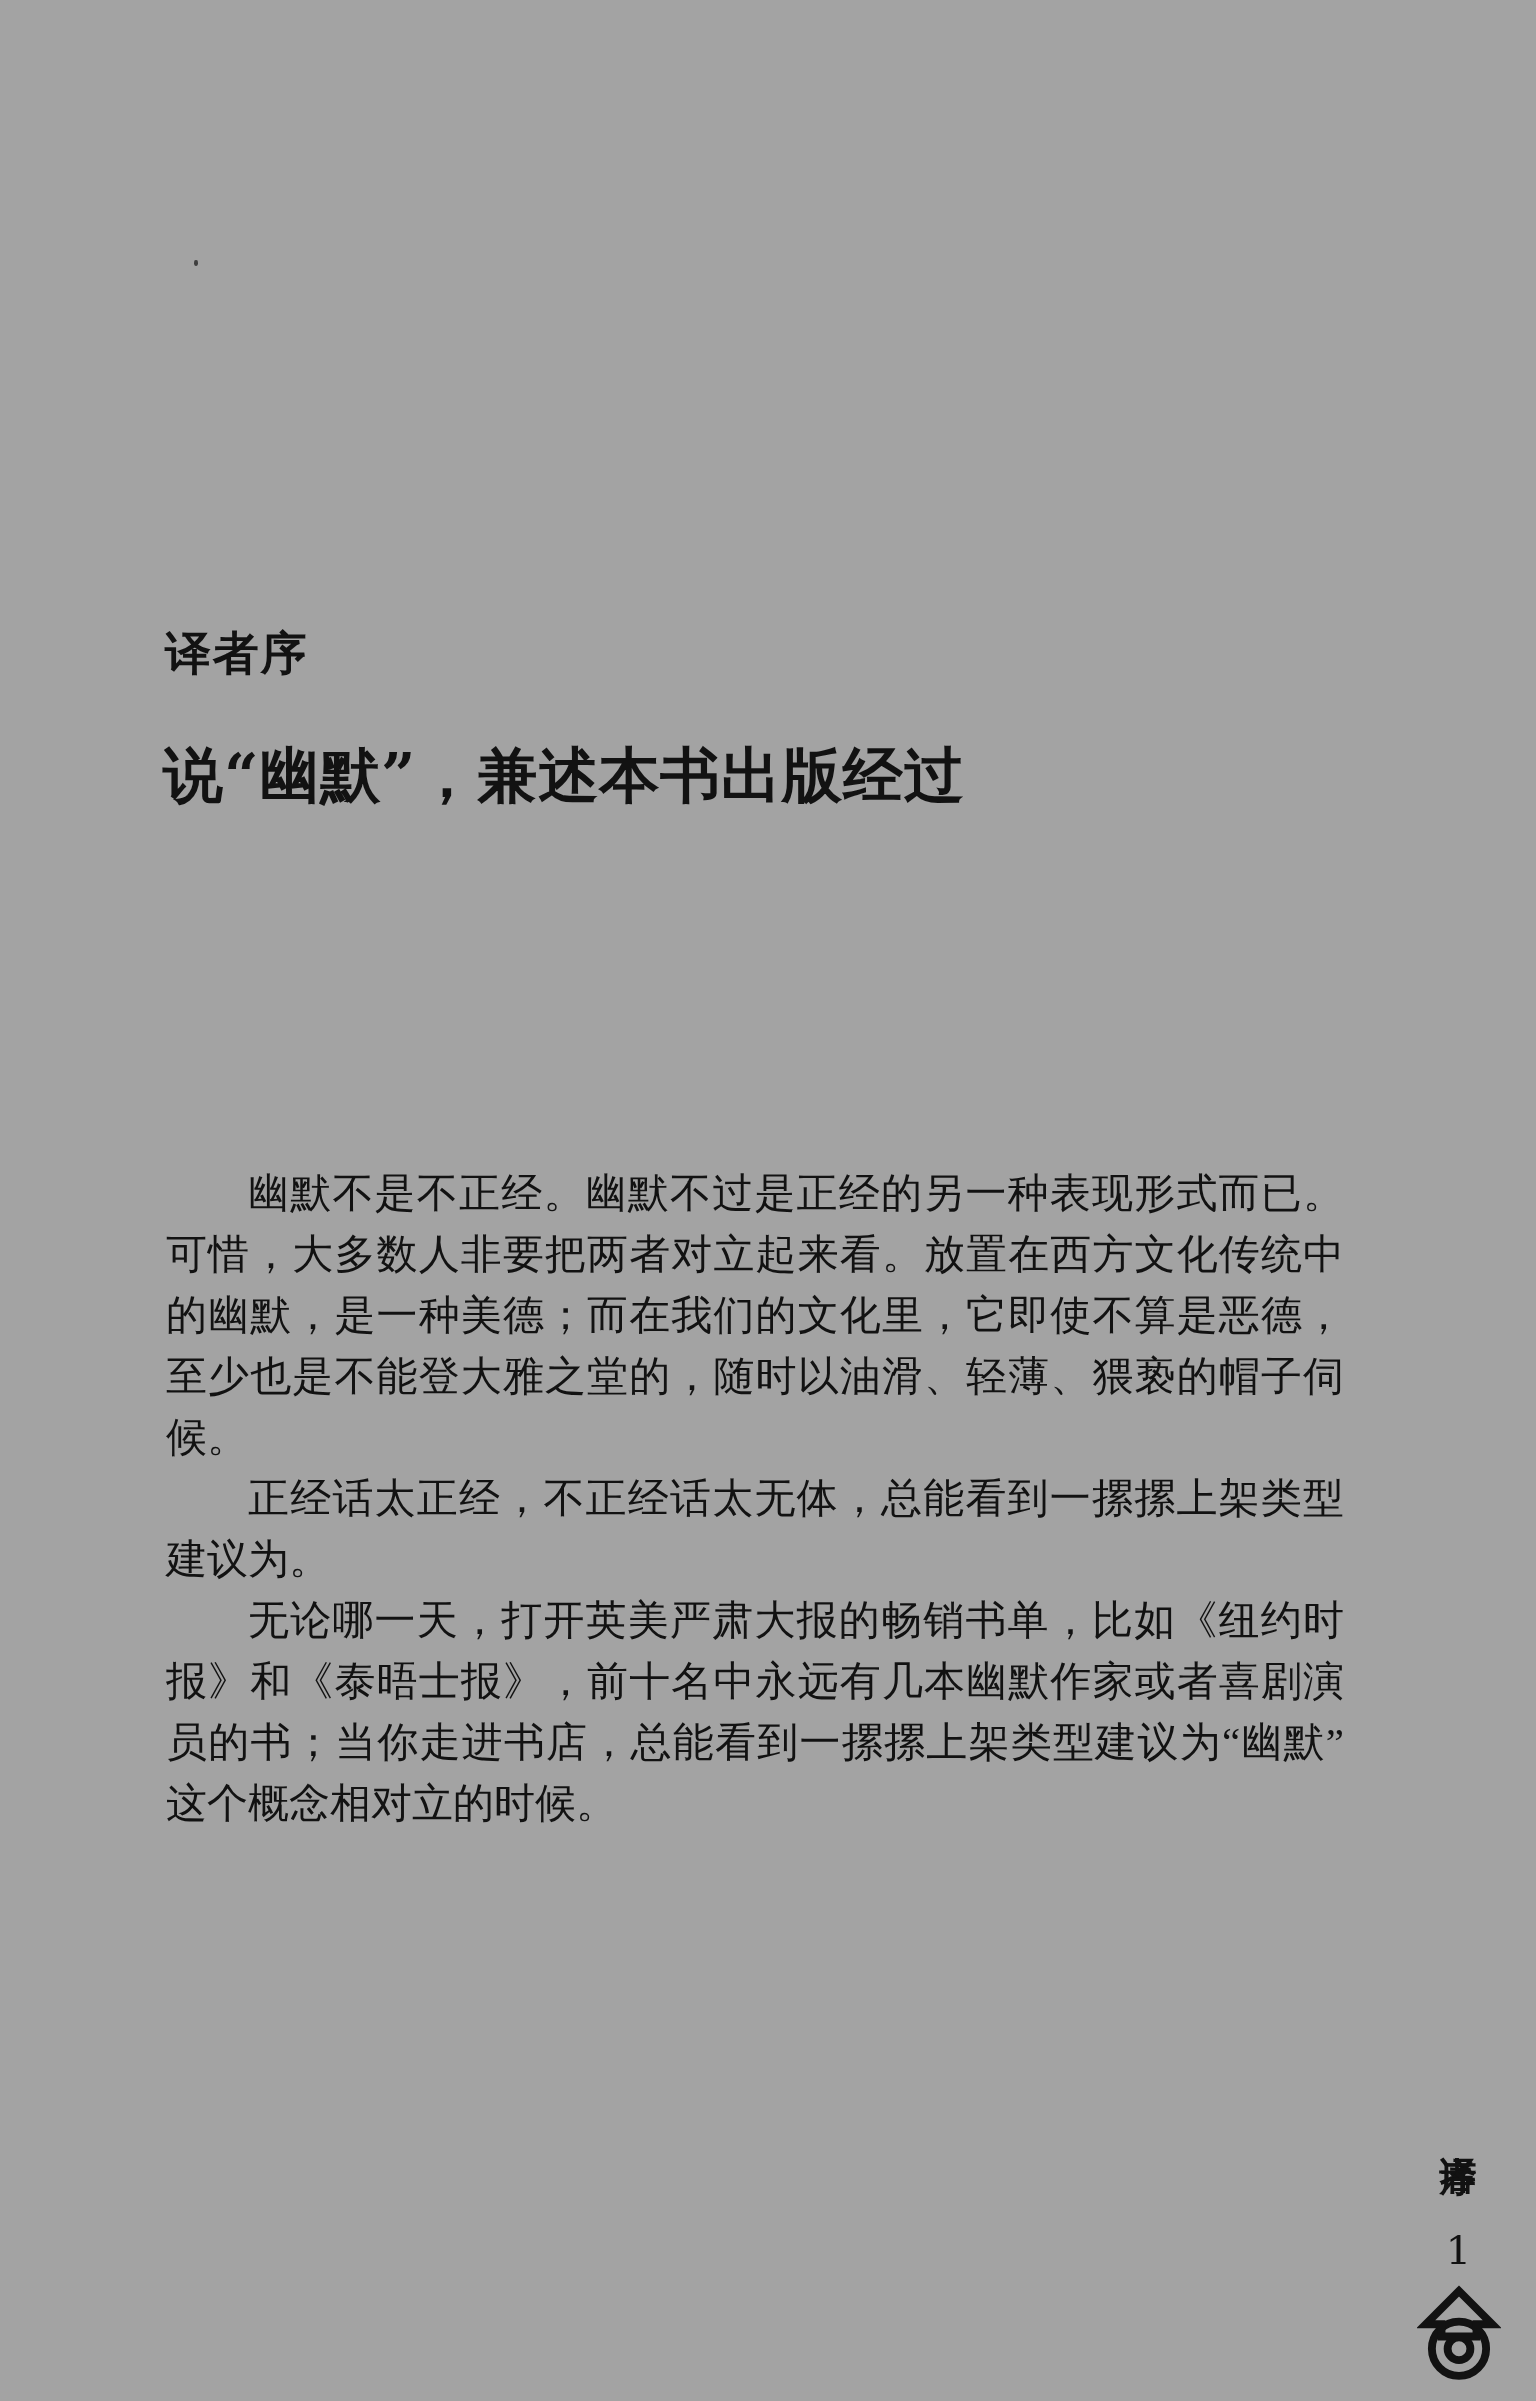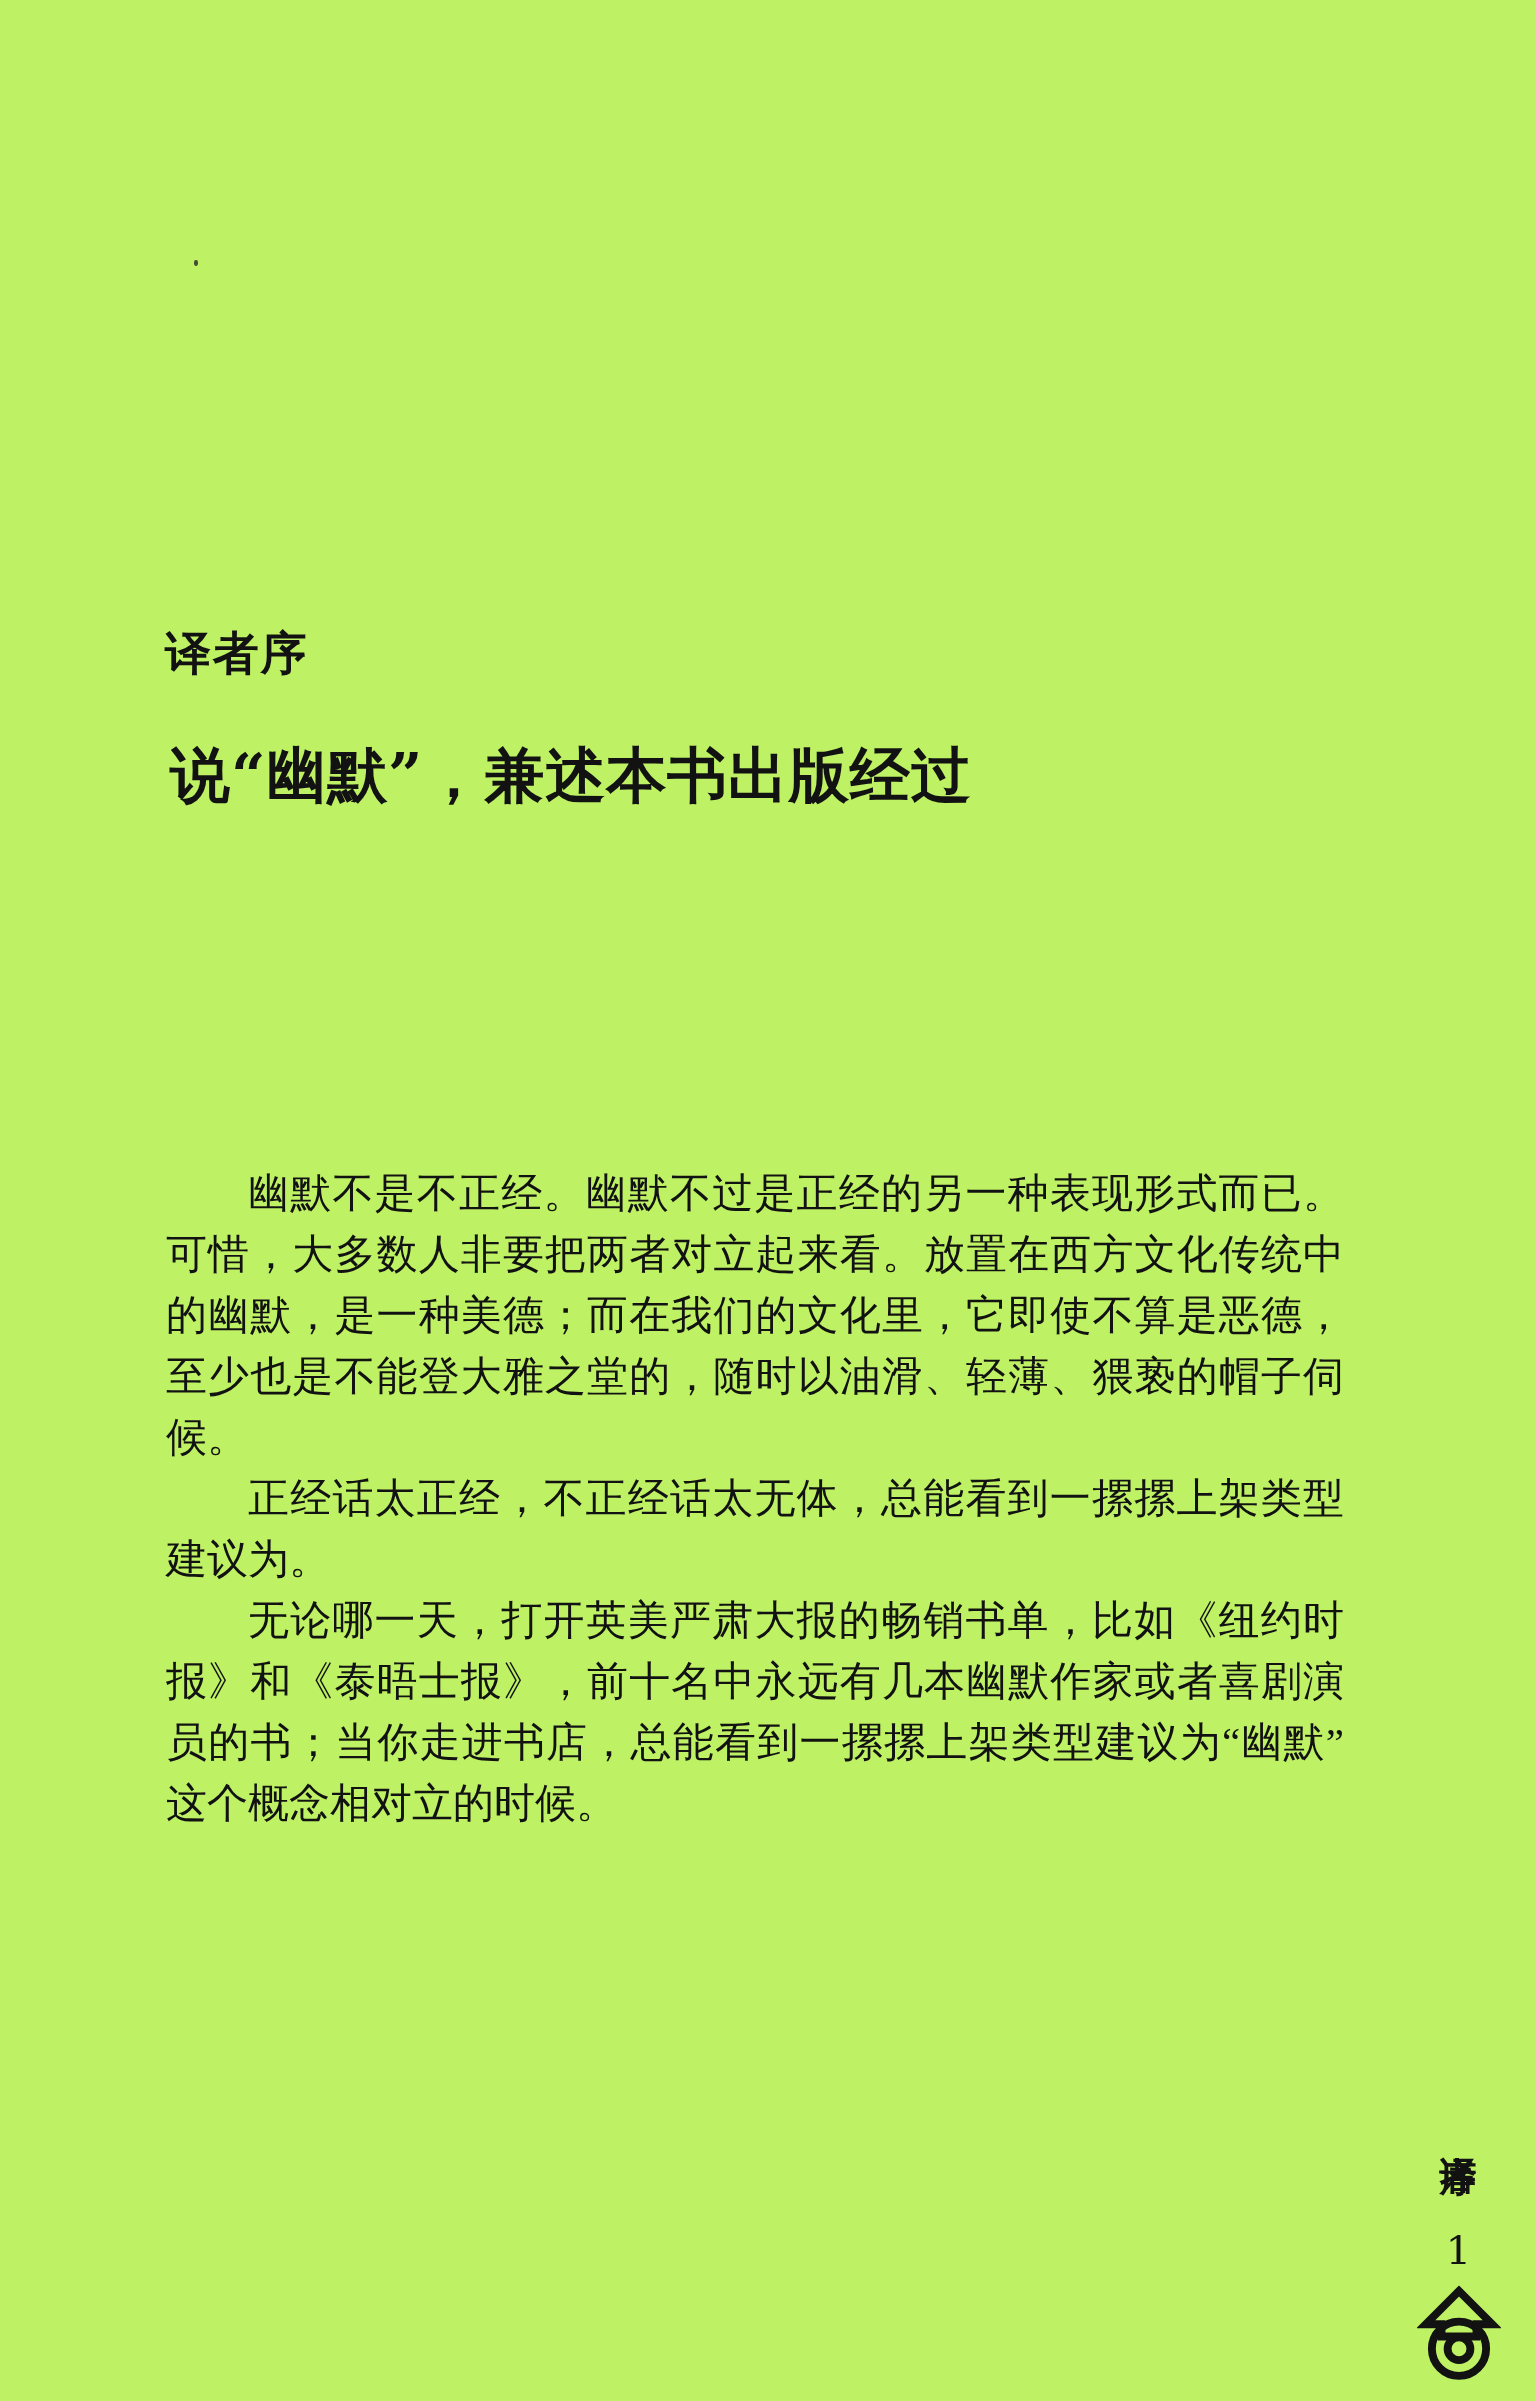--- a/index.html
+++ b/index.html
@@ -5,21 +5,21 @@
 <style>
   html, body {
     margin: 0;
     padding: 0;
     background: #ffffff;
   }
   .page {
     position: relative;
     width: 1537px;
     height: 2401px;
-    background: #bef264;
+    background: #a3a3a3;
     overflow: hidden;
     font-family: "DejaVu Serif", "Liberation Serif", serif;
     color: #121212;
     -webkit-font-smoothing: none;
   }
 
   
   .scan-speck {
     position: absolute;
     left: 194px;
@@ -37,21 +37,21 @@
     left: 165px;
     top: 629px;
     font-size: 46px;
     line-height: 1.08;
     font-weight: 700;
     letter-spacing: 1.8px;
     white-space: nowrap;
   }
   .article-title {
     position: absolute;
-    left: 170px;
+    left: 163px;
     top: 743px;
     font-size: 60px;
     line-height: 1.08;
     font-weight: 700;
     letter-spacing: 0.9px;
     white-space: nowrap;
   }
 
   
   .body-copy {

